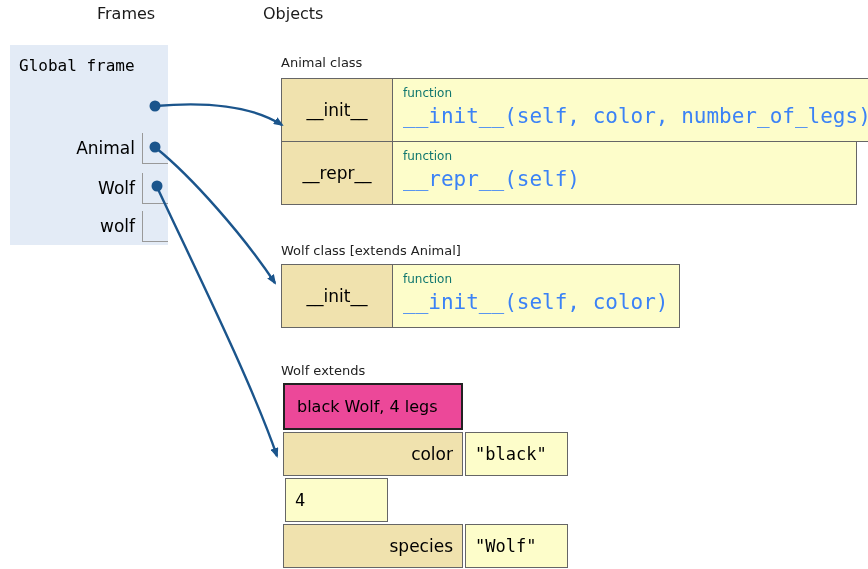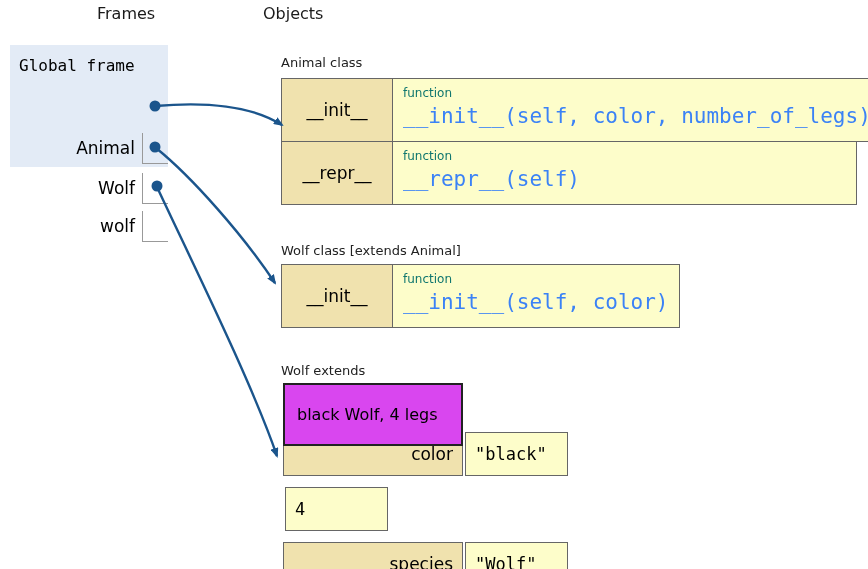--- a/index.html
+++ b/index.html
@@ -8,21 +8,21 @@
     background:#ffffff;
     font-family:"DejaVu Sans","Liberation Sans",sans-serif;
     color:#1a1a1a;
   }
   .hdr { position:absolute; top:4px; font-size:16px; color:#1a1a1a; }
   #frames-hdr  { left:97px;  }
   #objects-hdr { left:263px; }
 
   
   .global-frame {
-    position:absolute; left:10px; top:45px; width:158px; height:122px;
+    position:absolute; left:10px; top:45px; width:158px; height:200px;
     background:#e3ebf6;
   }
   .gf-title {
     position:absolute; left:9px; top:11px;
     font-family:"DejaVu Sans Mono","Liberation Mono",monospace;
     font-size:16px; color:#000; white-space:nowrap;
   }
   .var-row { position:absolute; left:0; right:0; height:31px; }
   .var-row.r0 { top:88px;  }
   .var-row.r1 { top:128px; }
@@ -60,27 +60,27 @@
     padding:7px 10px 4px 10px;
   }
   .ftype { font-size:12px; color:#0f766e; }
   .fsig  {
     font-family:"DejaVu Sans Mono","Liberation Mono",monospace;
     font-size:21px; color:#3b82f6; margin-top:4px; white-space:nowrap;
   }
 
   
   #inst-repr {
-    position:absolute; left:283px; top:383px; width:180px; height:63px;
-    box-sizing:border-box; background:#d946ef; border:2px solid #222;
+    position:absolute; left:283px; top:383px; width:180px; height:47px;
+    box-sizing:border-box; background:#ec4899; border:2px solid #222;
     display:flex; align-items:center; padding-left:12px;
     font-size:16px; color:#000; z-index:2; white-space:nowrap;
   }
   #inst-table { position:absolute; left:283px; top:432px; }
-  .irow { display:flex; margin-bottom:11px; }
+  .irow { display:flex; margin-bottom:2px; }
   .iname {
     width:180px; height:44px; box-sizing:border-box; flex:none;
     background:#f0e2ae; border:1px solid #666;
     display:flex; align-items:center; justify-content:flex-end;
     padding-right:9px; font-size:17px; color:#000;
   }
   .ival {
     width:103px; height:44px; box-sizing:border-box; flex:none;
     background:#fdfdca; border:1px solid #666; margin-left:2px;
     display:flex; align-items:center; padding-left:9px;

